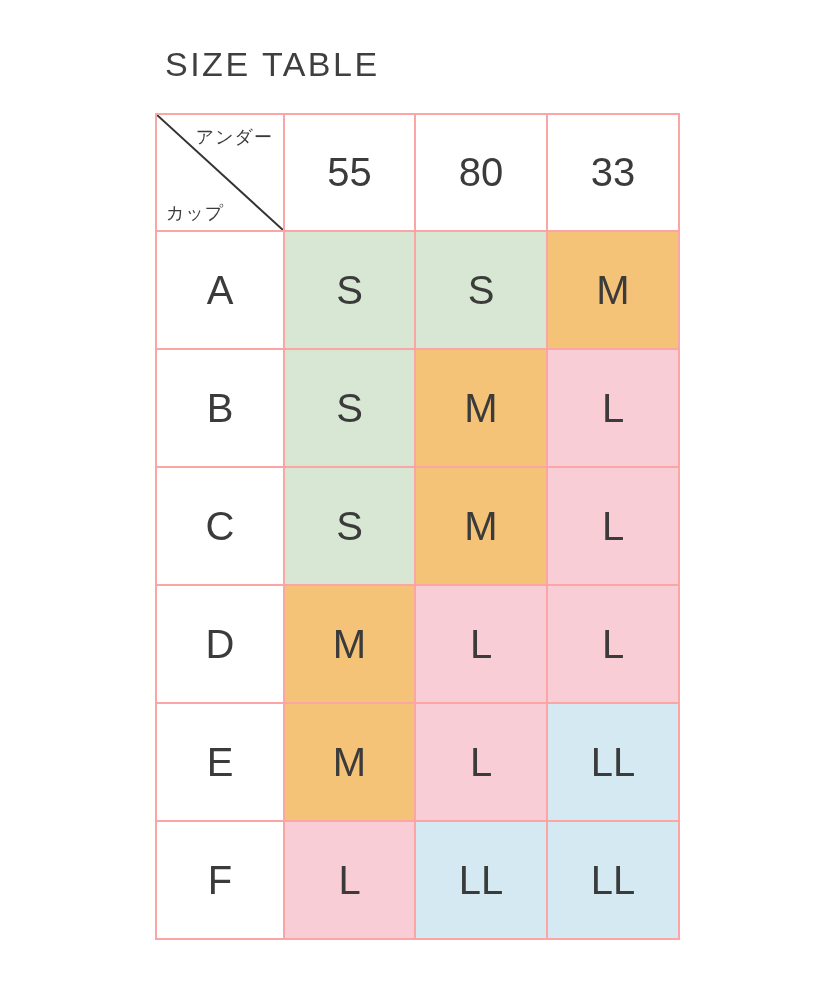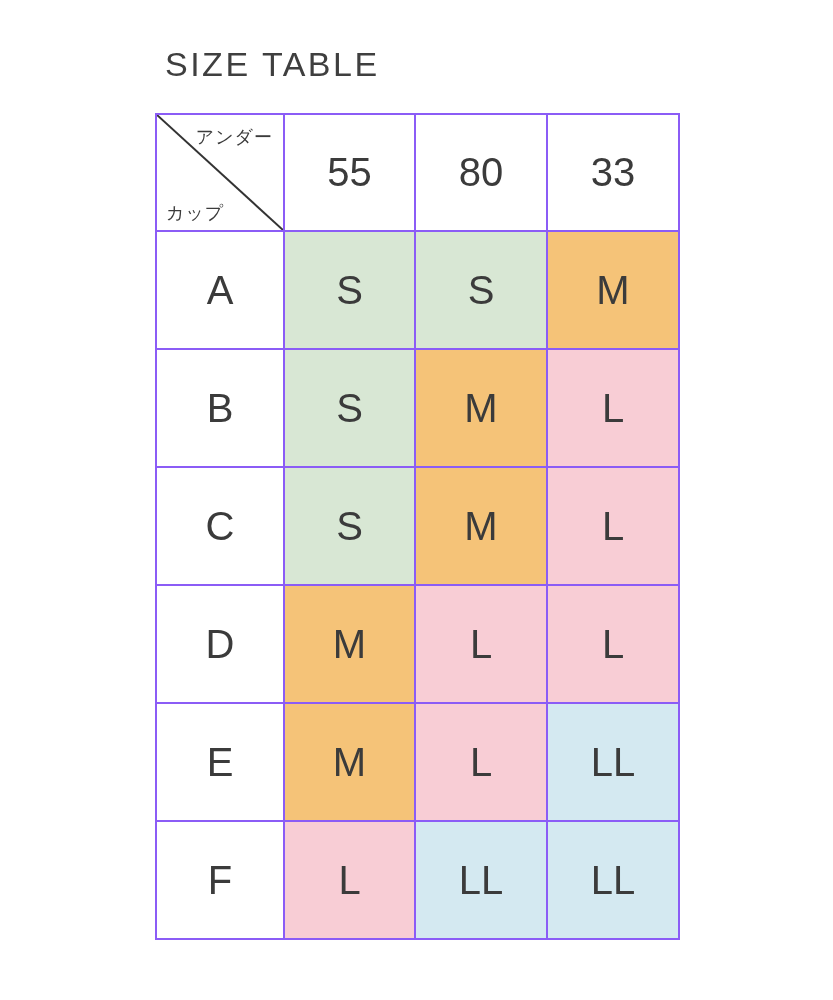--- a/index.html
+++ b/index.html
@@ -22,21 +22,21 @@
     text-align:center;
   }
   table.size-table{
     position:absolute;
     left:155px;top:113px;
     width:523px;
     border-collapse:collapse;
     table-layout:fixed;
   }
   .size-table th,.size-table td{
-    border:2px solid #8b5cf6;
+    border:2px solid #fca5a5;
     text-align:center;
     vertical-align:middle;
     font-size:40px;
     font-weight:400;
     padding:0;
     background:#ffffff;
     color:#3b3b3b;
   }
   .size-table thead tr{height:117px;}
   .size-table tbody tr{height:118px;}

